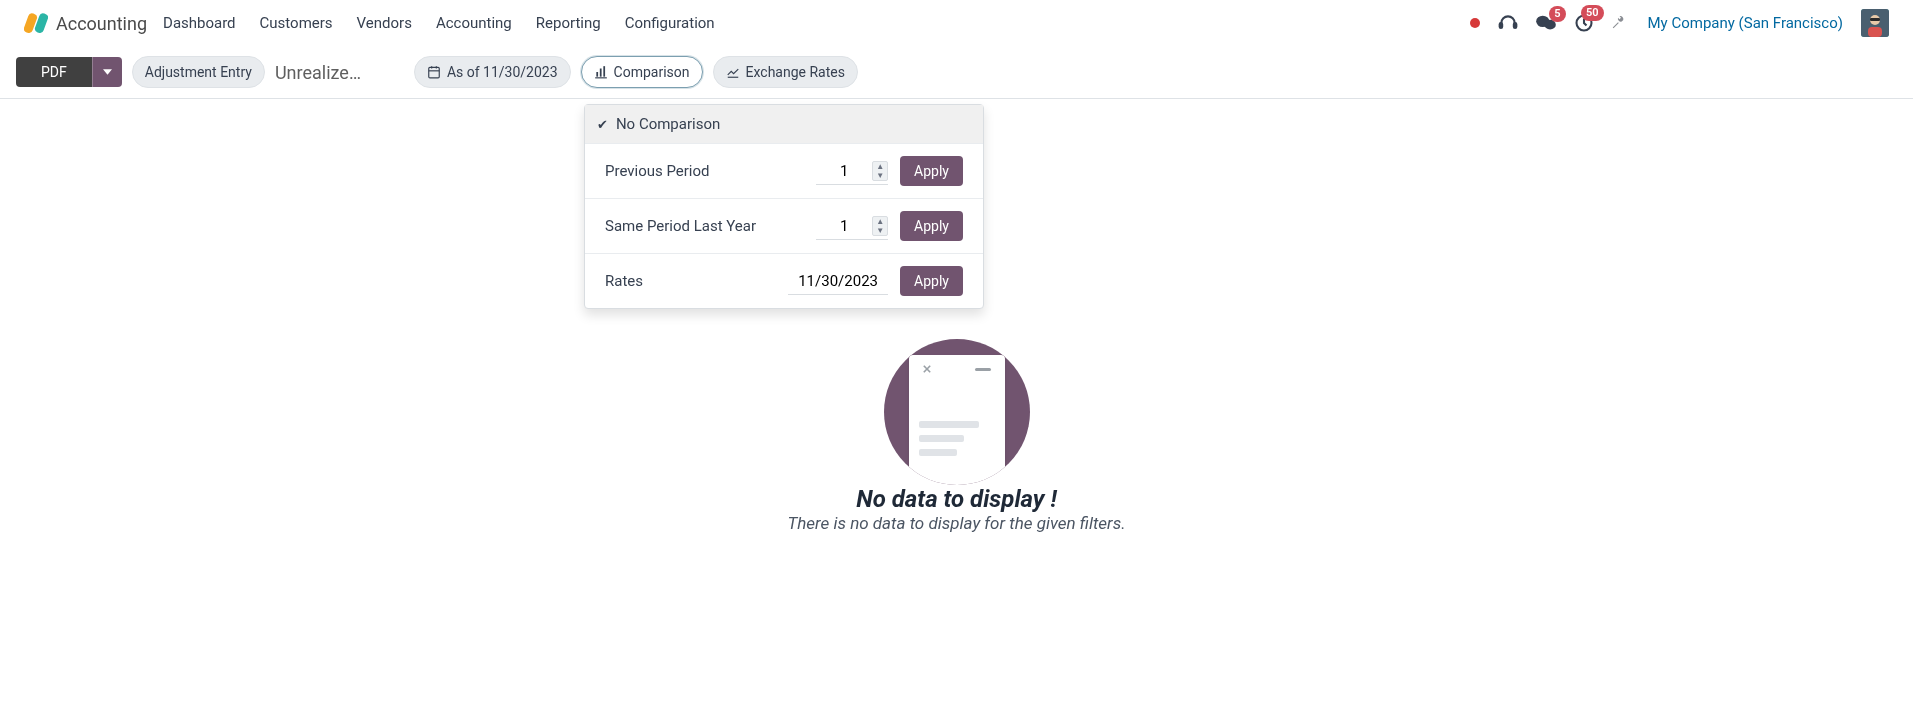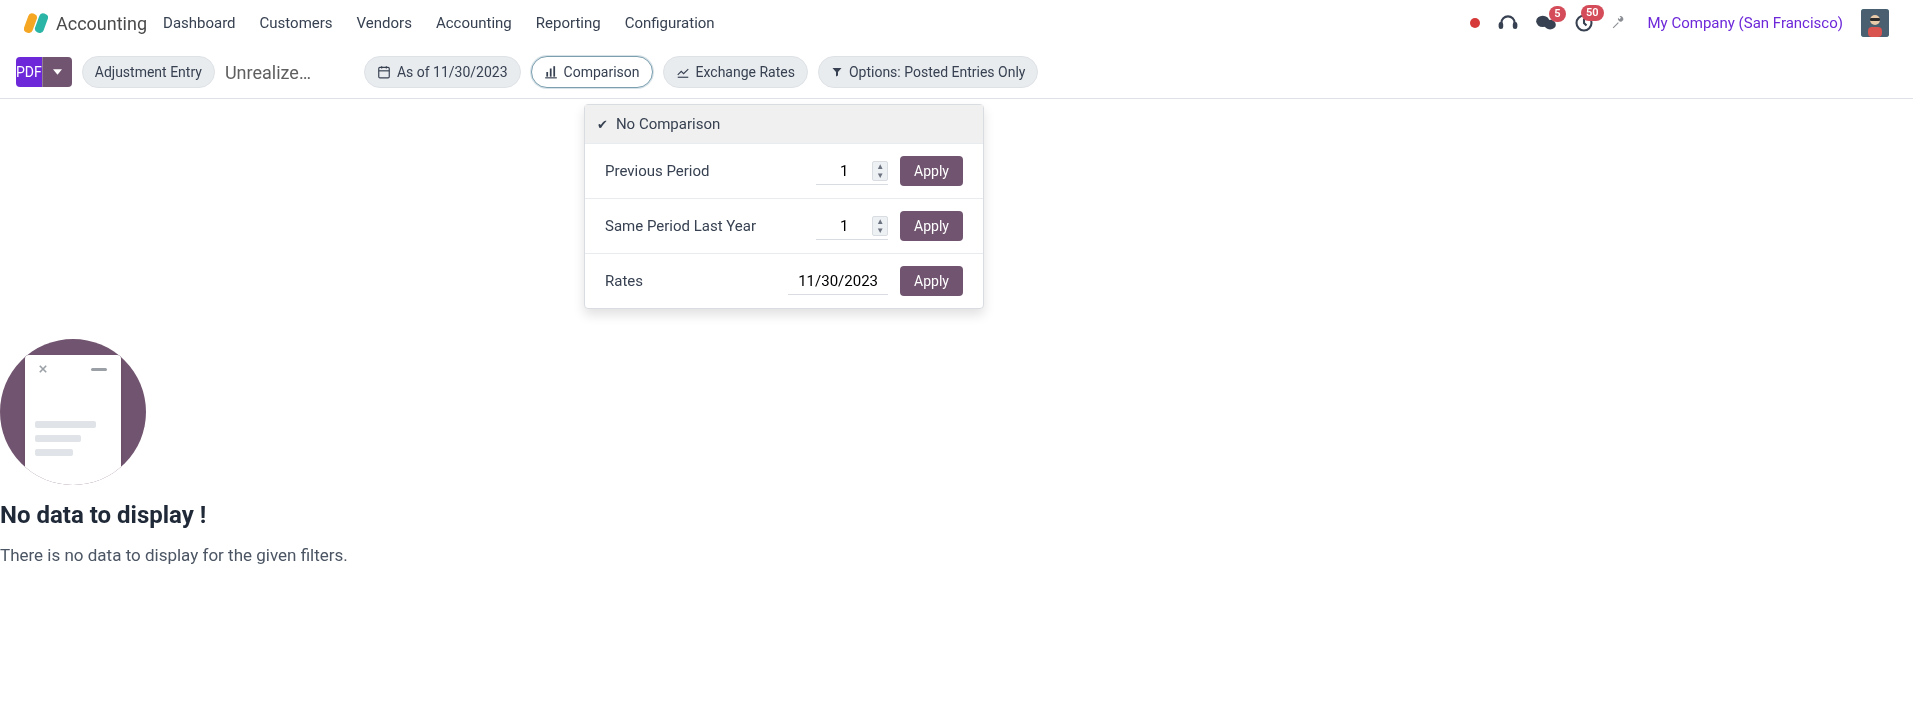--- a/index.html
+++ b/index.html
@@ -65,21 +65,21 @@
       color: #fff;
       font-size: 11px;
       font-weight: 600;
       border-radius: 999px;
       padding: 1px 5px;
       min-width: 16px;
       text-align: center;
       line-height: 14px;
     }
     .company-name {
-      color: #6d28d9;
+      color: #0369a1;
       font-size: 15px;
     }
     .avatar {
       width: 28px;
       height: 28px;
       border-radius: 3px;
       background: #5aa6a6;
       display: flex;
       align-items: center;
       justify-content: center;
@@ -91,24 +91,24 @@
       align-items: center;
       gap: 10px;
       padding: 10px 16px;
       border-bottom: 1px solid #dee2e6;
       flex-wrap: wrap;
     }
     .pdf-btn-group {
       display: flex;
     }
     .pdf-btn {
-      background: #6d28d9;
+      background: #404040;
       color: #fff;
       border: none;
-      padding: 7px 0;
+      padding: 7px 25px;
       font-size: 14px;
       border-radius: 4px 0 0 4px;
       cursor: pointer;
     }
     .pdf-caret {
       background: #71546f;
       color: #fff;
       border: none;
       border-left: 1px solid rgba(255,255,255,0.25);
       padding: 7px 10px;
@@ -230,22 +230,24 @@
       cursor: pointer;
     }
     .check-icon {
       color: #374151;
       font-size: 13px;
     }
     
     .empty-state {
       display: flex;
       flex-direction: column;
+      align-items: center;
       padding-top: 240px;
-      gap: 16px;
+      gap: 0;
+      font-style: italic;
     }
     .empty-state-image {
       width: 146px;
       height: 146px;
       border-radius: 50%;
       background: #71546f;
       position: relative;
       overflow: hidden;
       display: flex;
       justify-content: center;
@@ -383,26 +385,20 @@
     </svg>
     <span>Comparison</span>
   </button>
   <button class="btn-secondary">
     <svg width="14" height="14" viewBox="0 0 24 24" fill="none" stroke="#374151" stroke-width="2">
       <polyline points="3,17 9,11 13,15 21,7"></polyline>
       <line x1="3" y1="21" x2="21" y2="21"></line>
     </svg>
     <span>Exchange Rates</span>
   </button>
-  <button class="btn-secondary">
-    <svg width="12" height="14" viewBox="0 0 24 24" fill="#374151">
-      <path d="M3 4h18l-7 8v7l-4 2v-9z"></path>
-    </svg>
-    <span>Options: Posted Entries Only</span>
-  </button>
 </div>
 
 <div class="dropdown">
   <div class="dropdown-row first">
     <span class="check-icon">✔</span>
     <span class="dropdown-label">No Comparison</span>
   </div>
   <div class="dropdown-row">
     <span class="dropdown-label">Previous Period</span>
     <div class="dropdown-right">

